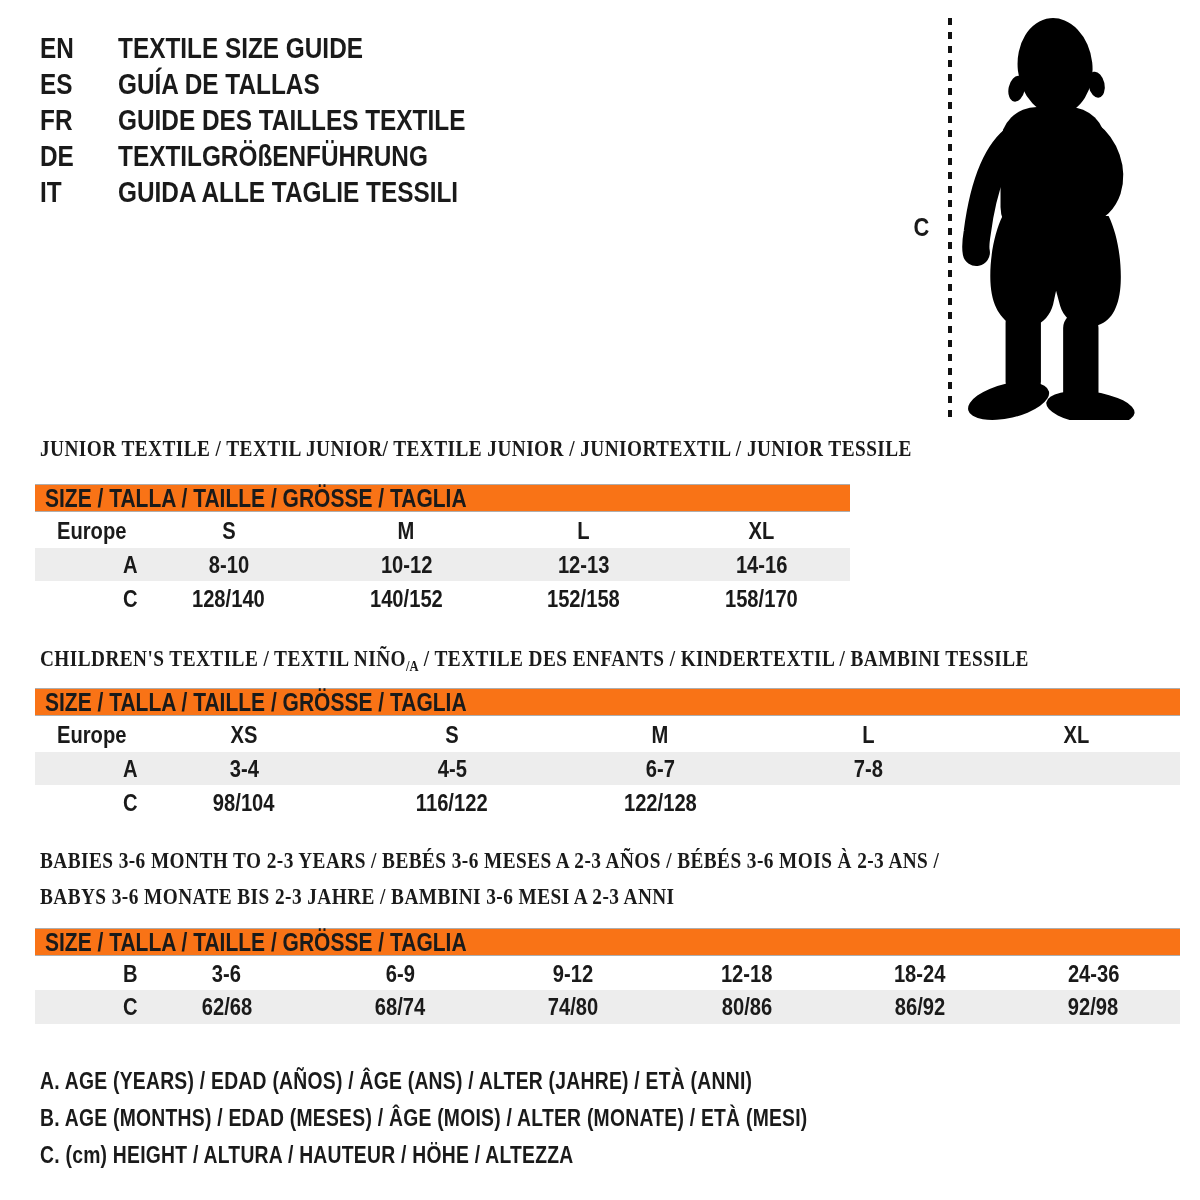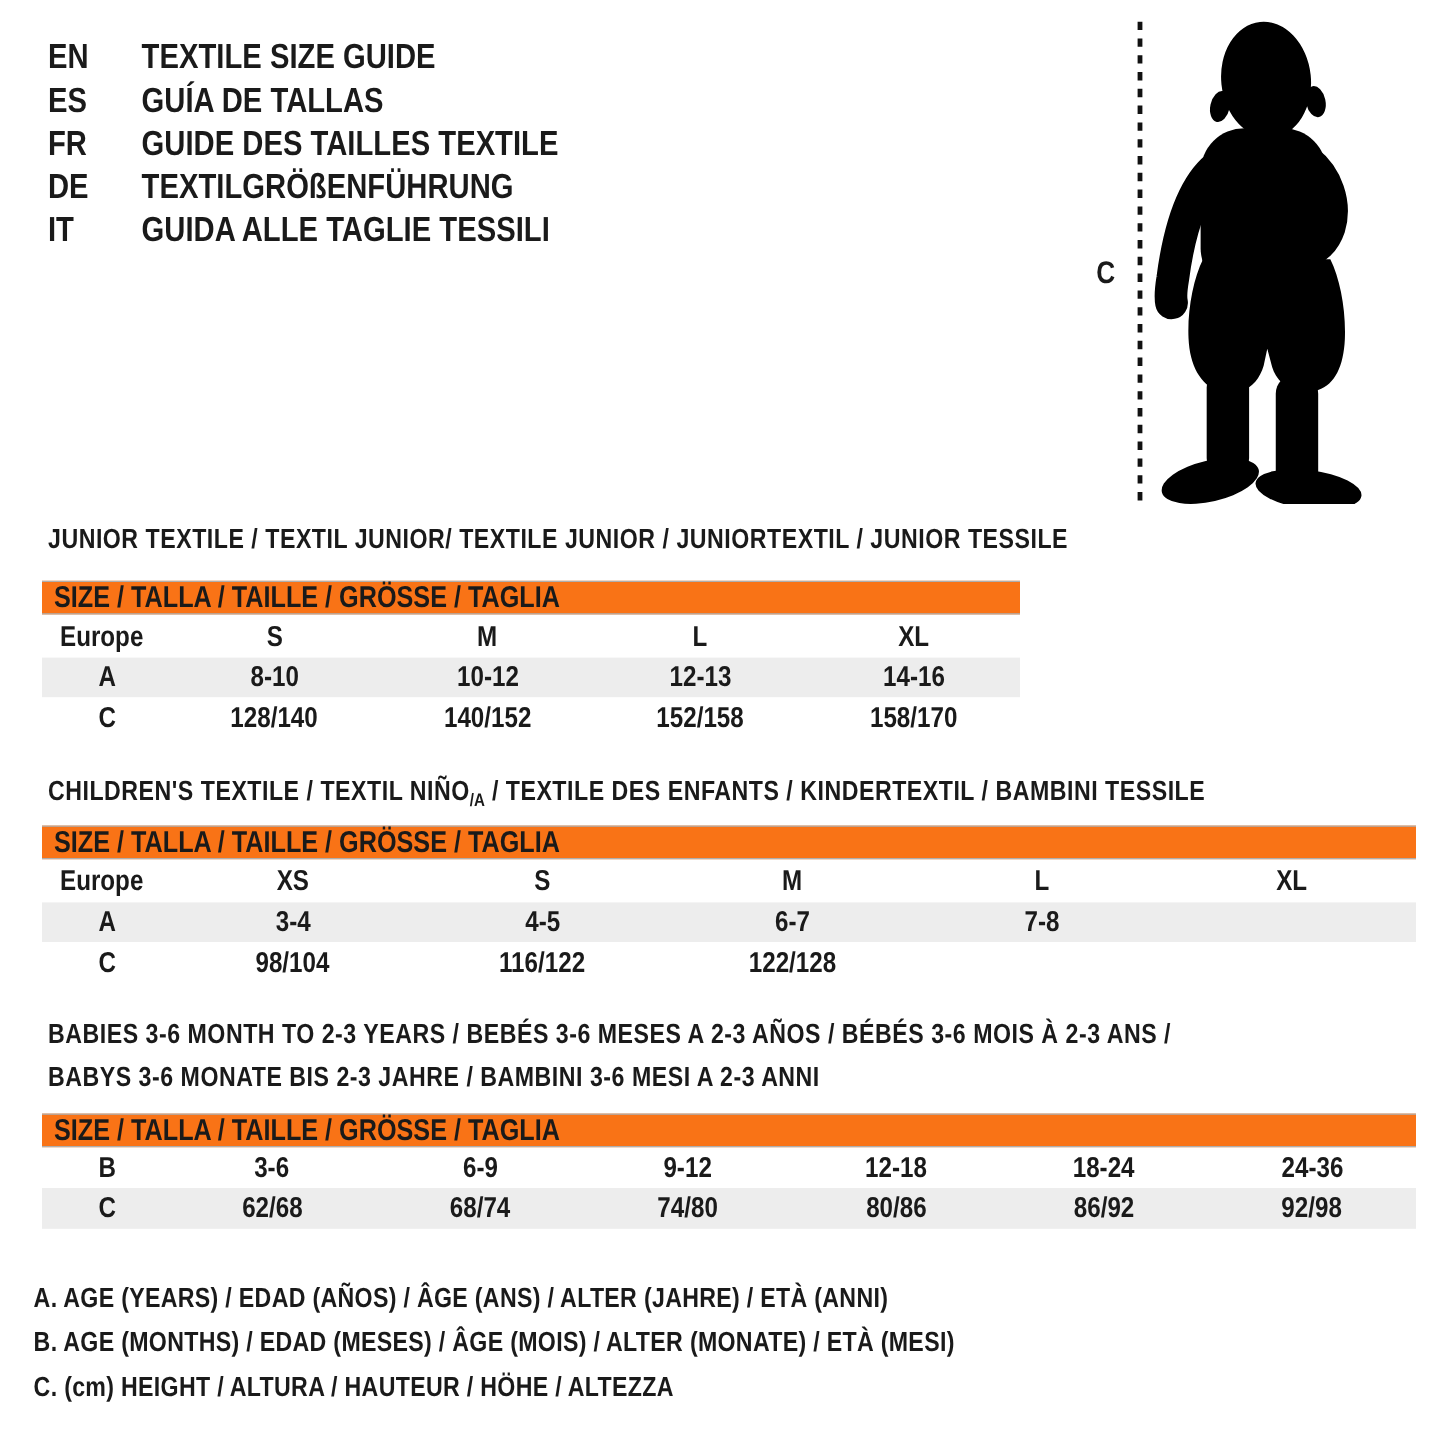--- a/index.html
+++ b/index.html
@@ -15,21 +15,21 @@
   .lang-block { position:absolute; left:40px; top:30px; }
   .lang-row { display:flex; height:36px; align-items:center; font-size:29px; }
   .lang-code { width:78px; }
 
   
   .measure-label { position:absolute; left:912px; top:212px; font-size:26px; }
   .measure-line { position:absolute; left:946px; top:18px; width:8px; height:400px; }
   .toddler { position:absolute; left:958px; top:16px; width:182px; height:404px; }
 
   
-  .section-title { position:absolute; left:40px; font-size:23px; letter-spacing:0.5px; }
+  .section-title { position:absolute; left:40px; font-size:23px; letter-spacing:0.5px;font-family:Liberation Serif, serif; }
   .title-junior   { top:436px; }
   .title-children { top:646px; }
   .title-babies-1 { top:848px; }
   .title-babies-2 { top:884px; }
   .sub { font-size:15px; vertical-align:-5px; letter-spacing:0; }
 
   
   .size-table { position:absolute; left:35px; }
   .junior-table   { top:484px; width:815px; }
   .children-table { top:688px; width:1145px; }
@@ -39,25 +39,25 @@
     height:28px; background:#f97316; border-top:1px solid #aeaeae; border-bottom:1px solid #aeaeae;
     box-sizing:border-box; display:flex; align-items:center; padding-left:10px; font-size:25px;
     margin-bottom:2px;
   }
   .trow { display:grid; align-items:center; font-size:24px; }
   .junior-table   .trow { grid-template-columns:105px repeat(4,1fr); }
   .children-table .trow { grid-template-columns:105px repeat(5,1fr); }
   .babies-table   .trow { grid-template-columns:105px repeat(6,1fr); }
   .trow.h34 { height:34px; } .trow.h33 { height:33px; } .trow.h35 { height:35px; } .trow.h32 { height:32px; }
   .trow.stripe { background:#ededed; }
-  .rlabel { text-align:center; padding-left:7px; }
+  .rlabel { text-align:right; padding-left:7px; }
   .cellc  { text-align:center; }
 
   
-  .legend-line { position:absolute; left:28px; font-size:23px; letter-spacing:0.3px; }
+  .legend-line { position:absolute; left:40px; font-size:23px; letter-spacing:0.3px; }
   .legend-0 { top:1068px; } .legend-1 { top:1105px; } .legend-2 { top:1142px; }
 </style>
 </head>
 <body>
 
 <div class="canvas">
 
   <div class="lang-block">
     <div class="lang-row">
       <span class="lang-code"><span class="cond">EN</span></span>

